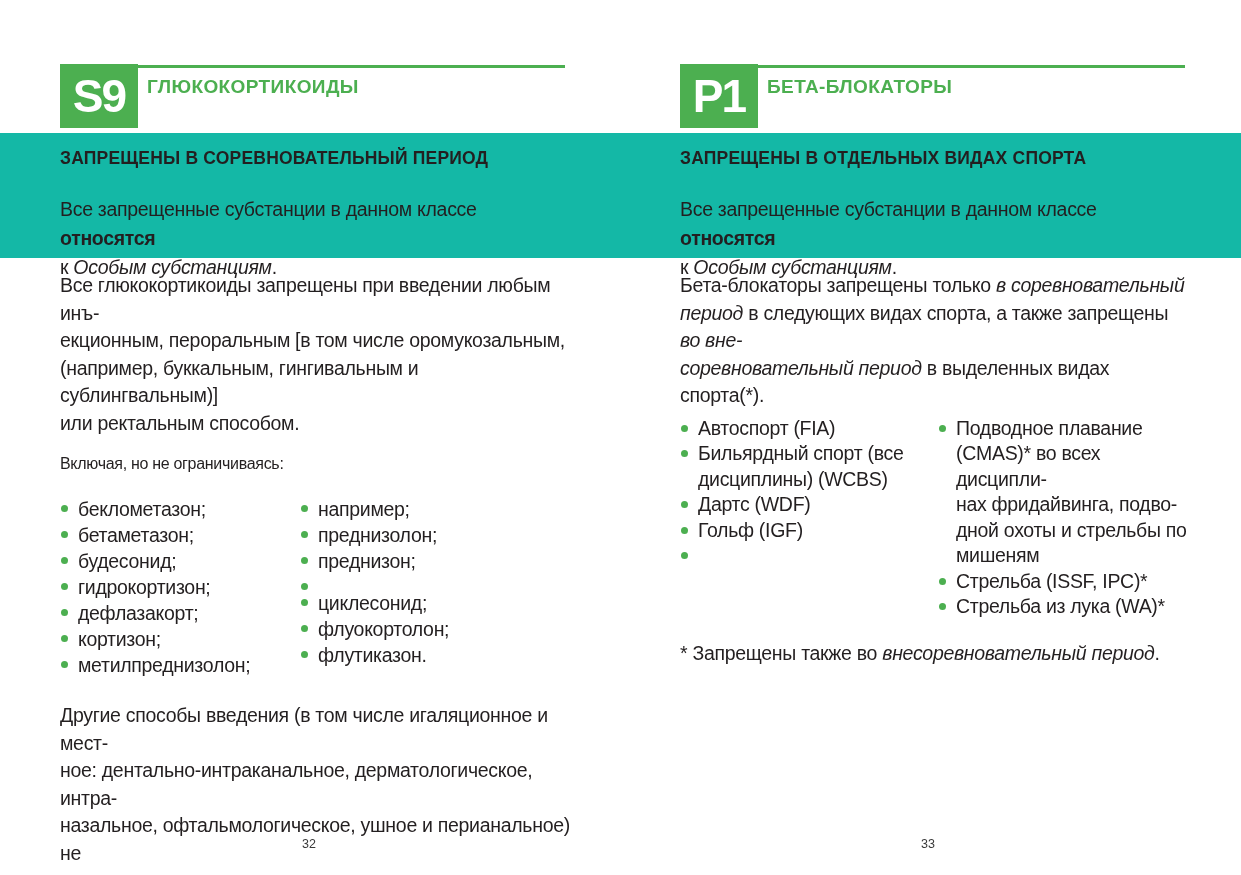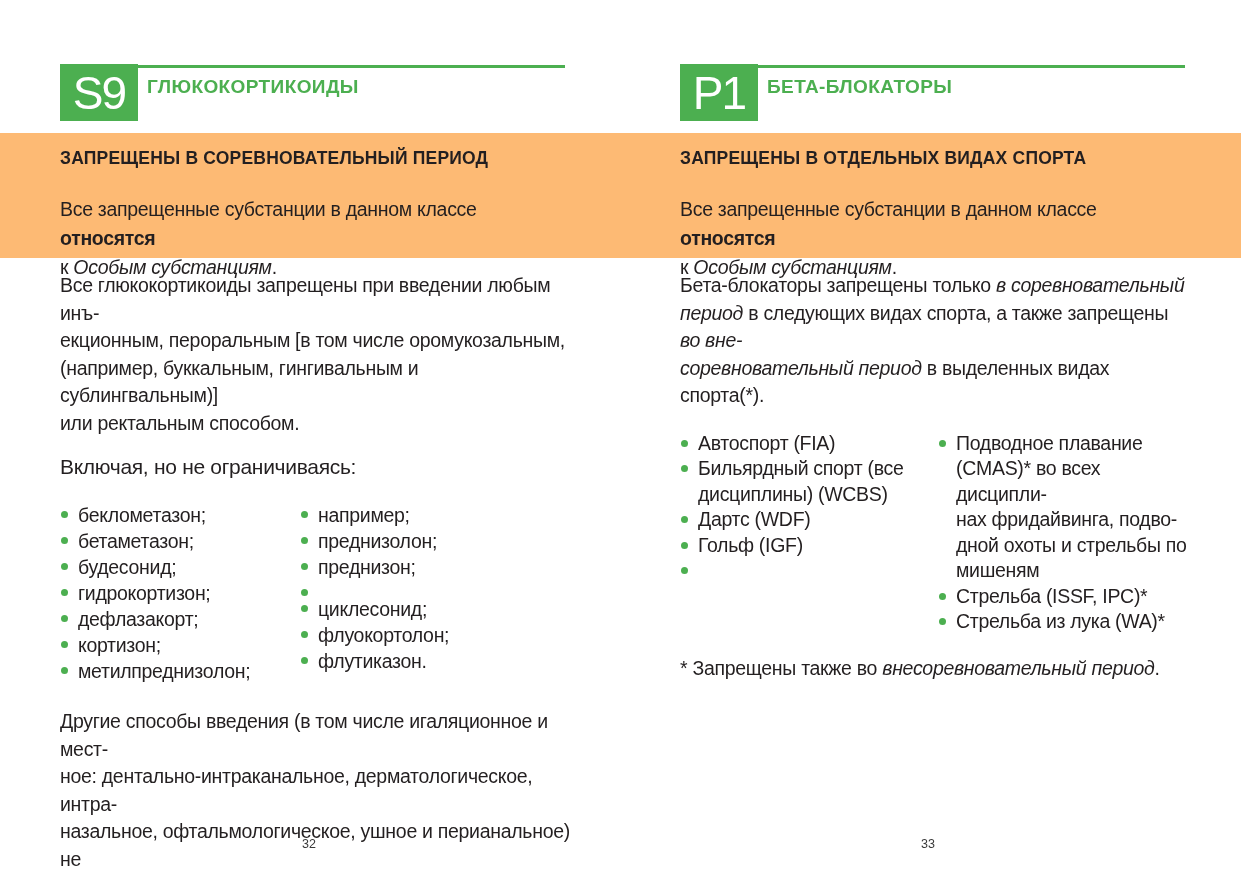--- a/index.html
+++ b/index.html
@@ -5,42 +5,42 @@
   html,body{margin:0;padding:0;background:#ffffff;}
   .canvas{
     position:relative;width:1241px;height:875px;background:#ffffff;
     font-family:"Liberation Sans",sans-serif;color:#231f20;overflow:hidden;
   }
   
   .sec-hdr{position:absolute;top:64px;width:505px;display:flex;}
   .sec-hdr.left{left:60px;}
   .sec-hdr.right{left:680px;}
   .code-box{
-    width:78px;height:57px;background:#4caf50;color:#ffffff;flex:none;
+    width:78px;height:64px;background:#4caf50;color:#ffffff;flex:none;
     display:flex;align-items:center;justify-content:center;
-    font-size:46px;font-weight:400;letter-spacing:-2px;
+    font-size:46px;font-weight:700;letter-spacing:-2px;
   }
   .hdr-rest{flex:1;padding-top:1px;}
   .rule{height:3px;background:#4caf50;}
   .sec-title{margin:8px 0 0 9px;font-size:19px;font-weight:700;color:#4caf50;letter-spacing:.4px;}
   
-  .yellow-band{position:absolute;left:0;top:133px;width:1241px;height:125px;background:#fdba74;}
+  .yellow-band{position:absolute;left:0;top:133px;width:1241px;height:125px;background:#14b8a6;}
   .band-col{position:absolute;top:15px;width:505px;}
   .band-col.left{left:60px;}
   .band-col.right{left:680px;}
   .band-heading{font-size:17.5px;font-weight:700;letter-spacing:.2px;color:#231f20;}
   .band-para{margin-top:26px;font-size:19.5px;line-height:29px;white-space:pre-line;letter-spacing:-.3px;}
   
   .body-col{position:absolute;top:272px;width:512px;}
   .body-col.left{left:60px;}
   .body-col.right{left:680px;}
   .para{font-size:19.5px;line-height:27.5px;white-space:pre-line;letter-spacing:-.3px;}
-  .including{margin-top:18px;font-size:21px;letter-spacing:-.3px;}
+  .including{margin-top:18px;font-size:16px;letter-spacing:-.3px;}
   .bullets{display:flex;margin-top:23px;}
-  .bullets.sports{margin-top:21px;}
+  .bullets.sports{margin-top:6px;}
   .bul-col{flex:none;}
   .bul-col.l1{width:240px;}
   .bul-col.l2{flex:1;}
   .bul-col.r1{width:258px;}
   .bul-col.r2{flex:1;}
   .bullet-item{display:flex;font-size:19.5px;line-height:26px;letter-spacing:-.3px;}
   .sports .bullet-item{line-height:25.5px;}
   .dot{width:7px;height:7px;border-radius:50%;background:#4caf50;margin:9px 10px 0 1px;flex:none;}
   .bi-text{white-space:pre-line;}
   .para2{margin-top:24px;}

